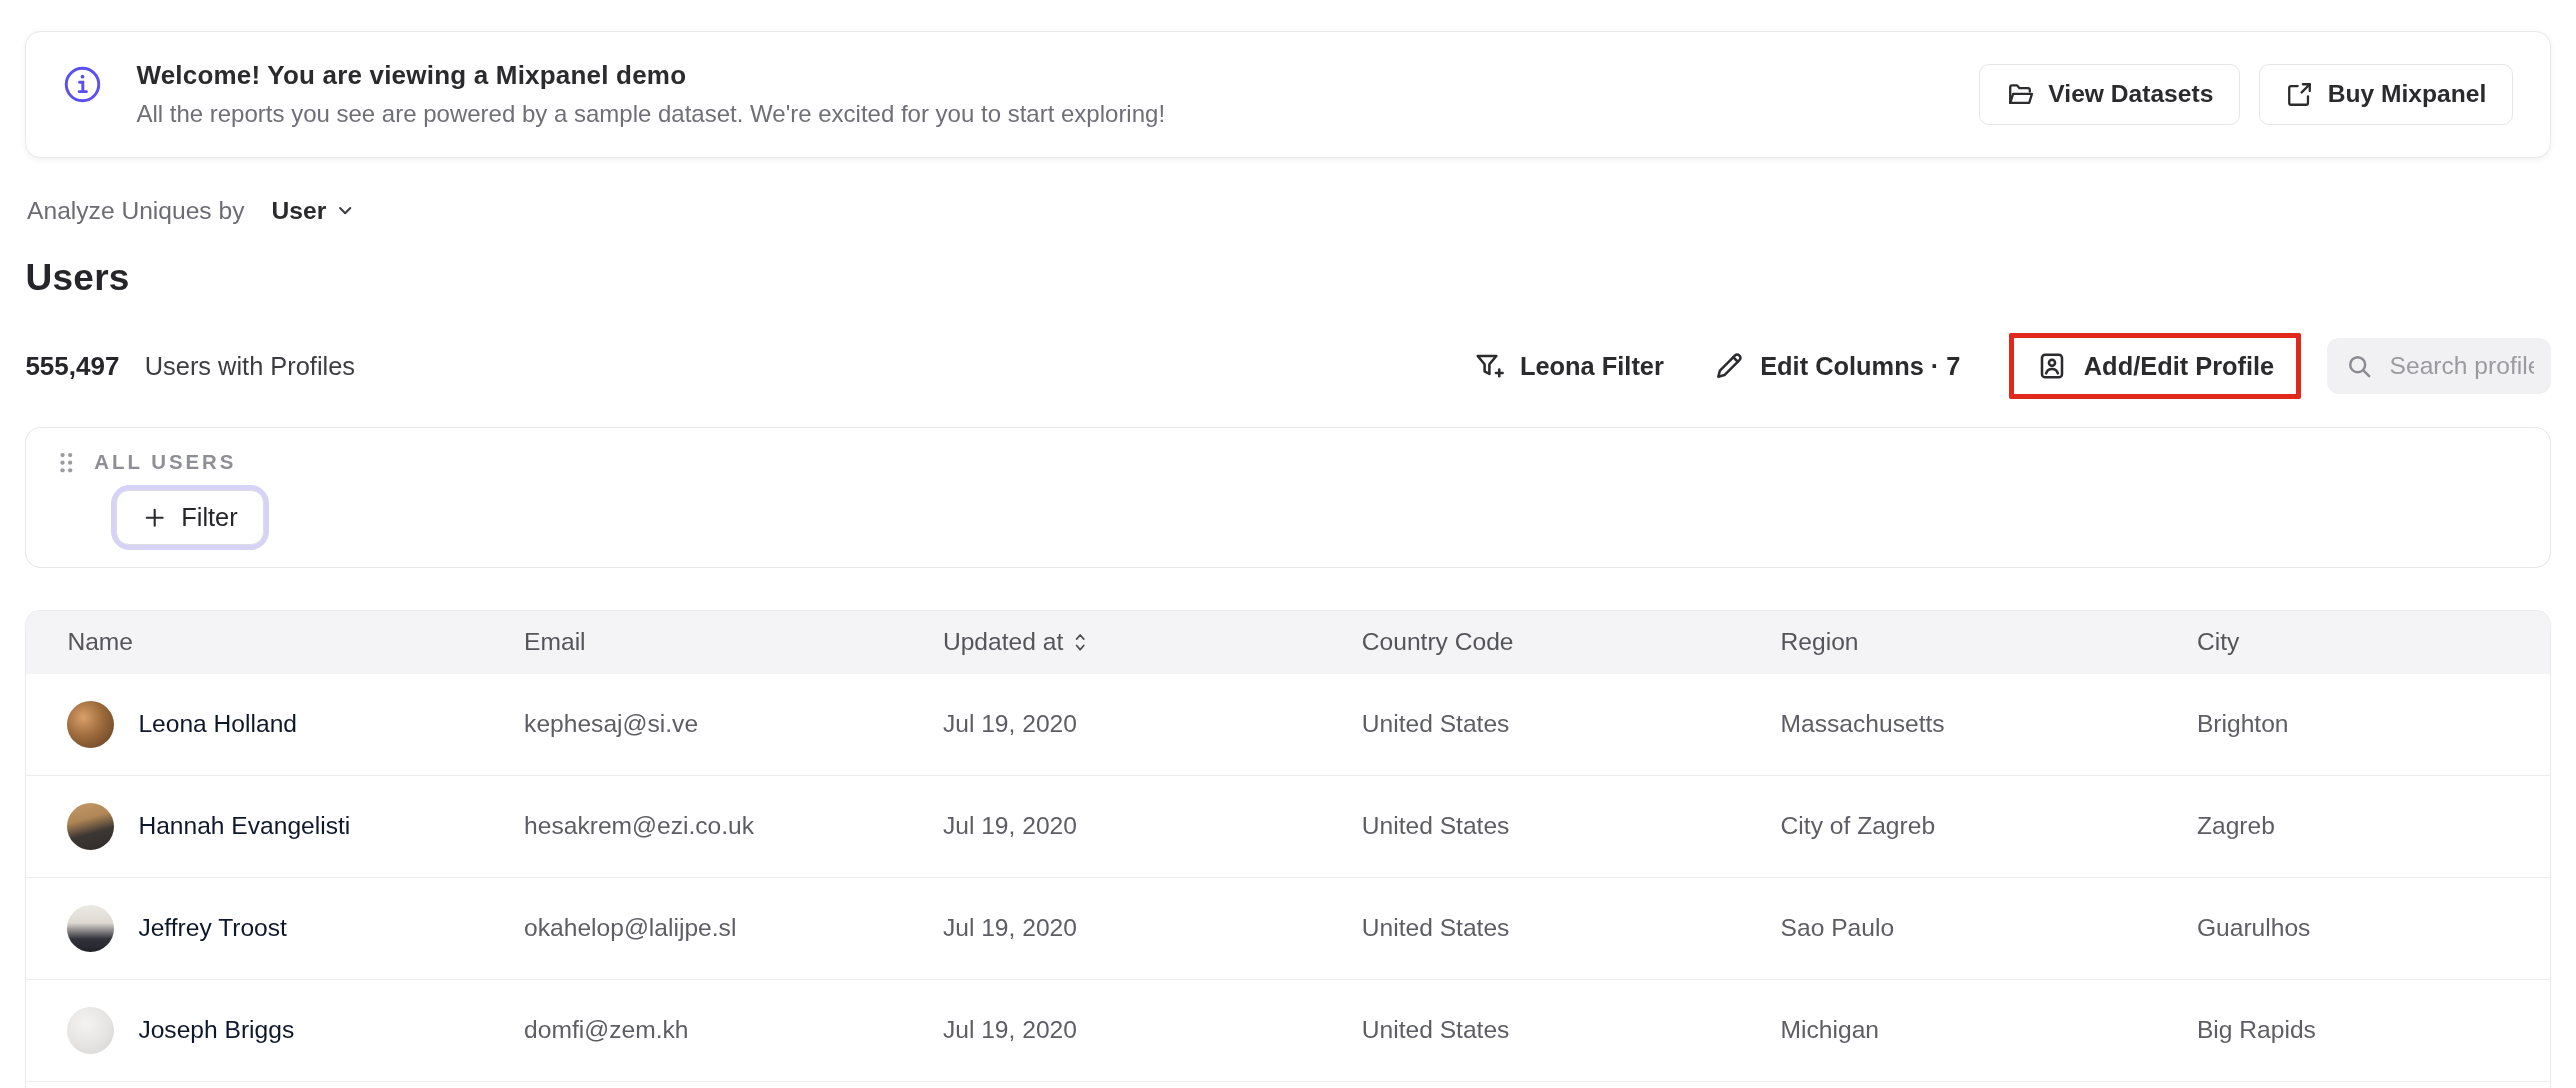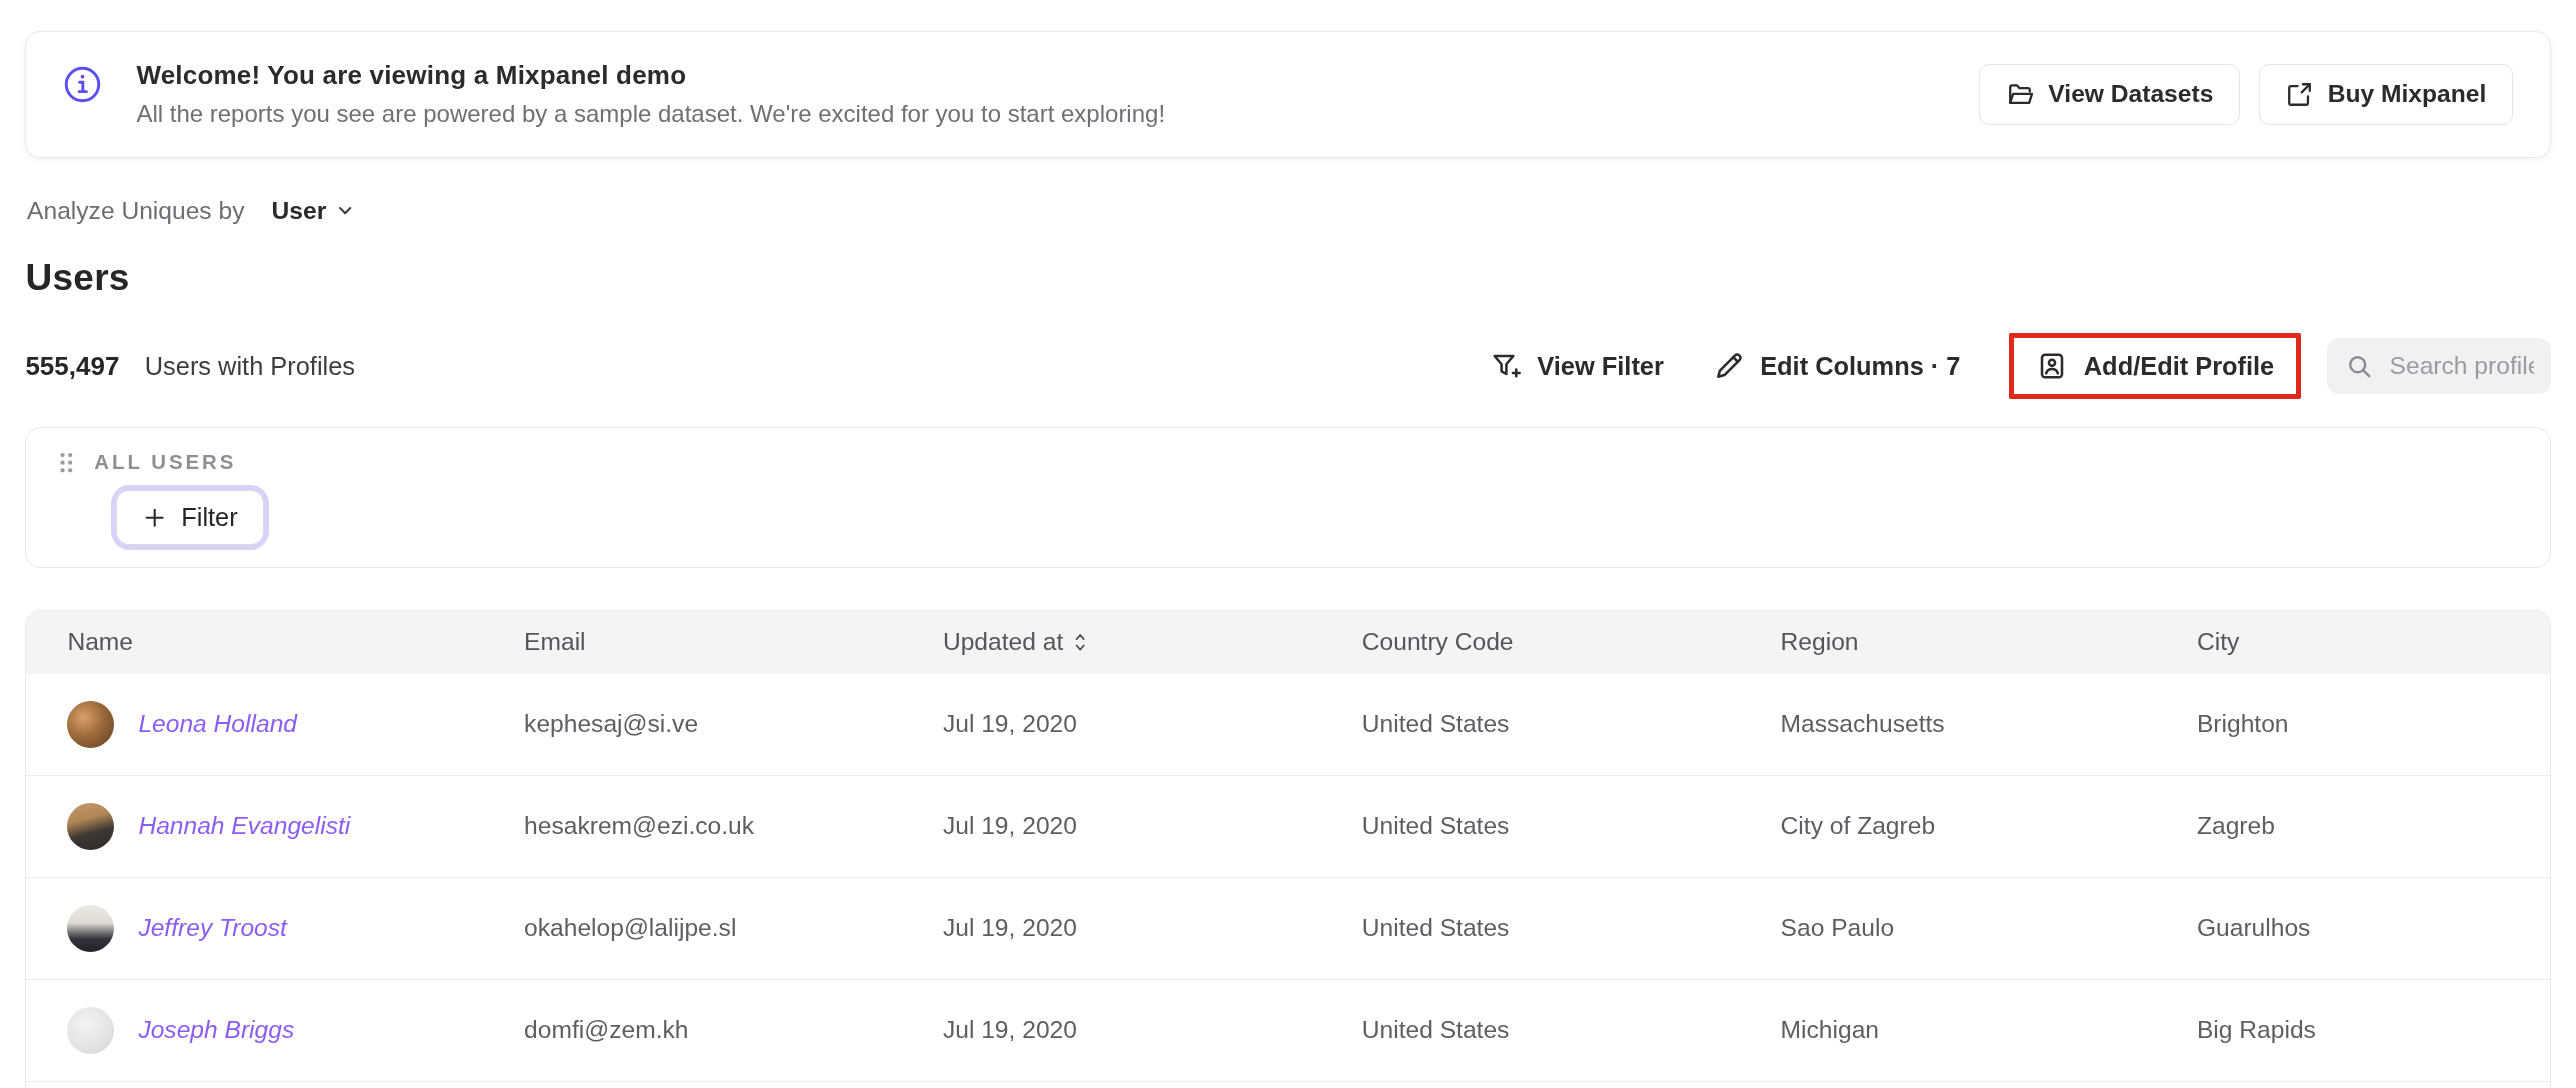--- a/index.html
+++ b/index.html
@@ -101,21 +101,21 @@
   thead th {
     background: #f4f4f6; height: 63px;
     text-align: left; font-size: 24.6px; font-weight: 500; color: #54545b;
     padding-left: 41px;
   }
   thead th .th-inner { display: flex; align-items: center; gap: 10.2px; }
   tbody td { height: 101px; font-size: 24.6px; color: #5d5d64; padding-left: 41px; background: #fff; }
   tbody tr + tr td { border-top: 1.7px solid #ededf0; }
   .name-cell { display: flex; align-items: center; gap: 24px; height: 101px; }
   .avatar { width: 47px; height: 47px; border-radius: 50%; flex: 0 0 47px; background: #ddd; }
-  .name-text { color: #8b5cf6; font-style: italic; }
+  .name-text { color: #0f172a; }
 
   .icon { display: inline-flex; align-items: center; justify-content: center; }
 </style>
 </head>
 <body>
 
 <div class="shell">
 
   <div class="banner">
     <div class="banner-left">
@@ -176,21 +176,21 @@
     </div>
     <div class="toolbar">
       <button class="tool-btn tool-gap">
         <span class="icon">
           <svg width="32" height="32" viewBox="0 0 24 24" fill="none" stroke="#2b2b2e" stroke-width="1.9" stroke-linecap="round" stroke-linejoin="round">
             <path d="M3.5 4.5 h14 l-5.2 6.2 v7.3 l-3.6 -2 v-5.3 Z"></path>
             <path d="M17.2 17.2 h5"></path>
             <path d="M19.7 14.7 v5"></path>
           </svg>
         </span>
-        <span>View Filter</span>
+        <span>Leona Filter</span>
       </button>
       <button class="tool-btn tool-gap">
         <span class="icon">
           <svg width="32" height="32" viewBox="0 0 24 24" fill="none" stroke="#2b2b2e" stroke-width="1.9" stroke-linecap="round" stroke-linejoin="round">
             <path d="M4 20 l1.2 -4.6 L16.6 4 a2.1 2.1 0 0 1 3 0 l0.4 0.4 a2.1 2.1 0 0 1 0 3 L8.6 18.8 Z"></path>
             <path d="M15.2 5.4 l3.4 3.4"></path>
           </svg>
         </span>
         <span>Edit Columns · 7</span>
       </button>

